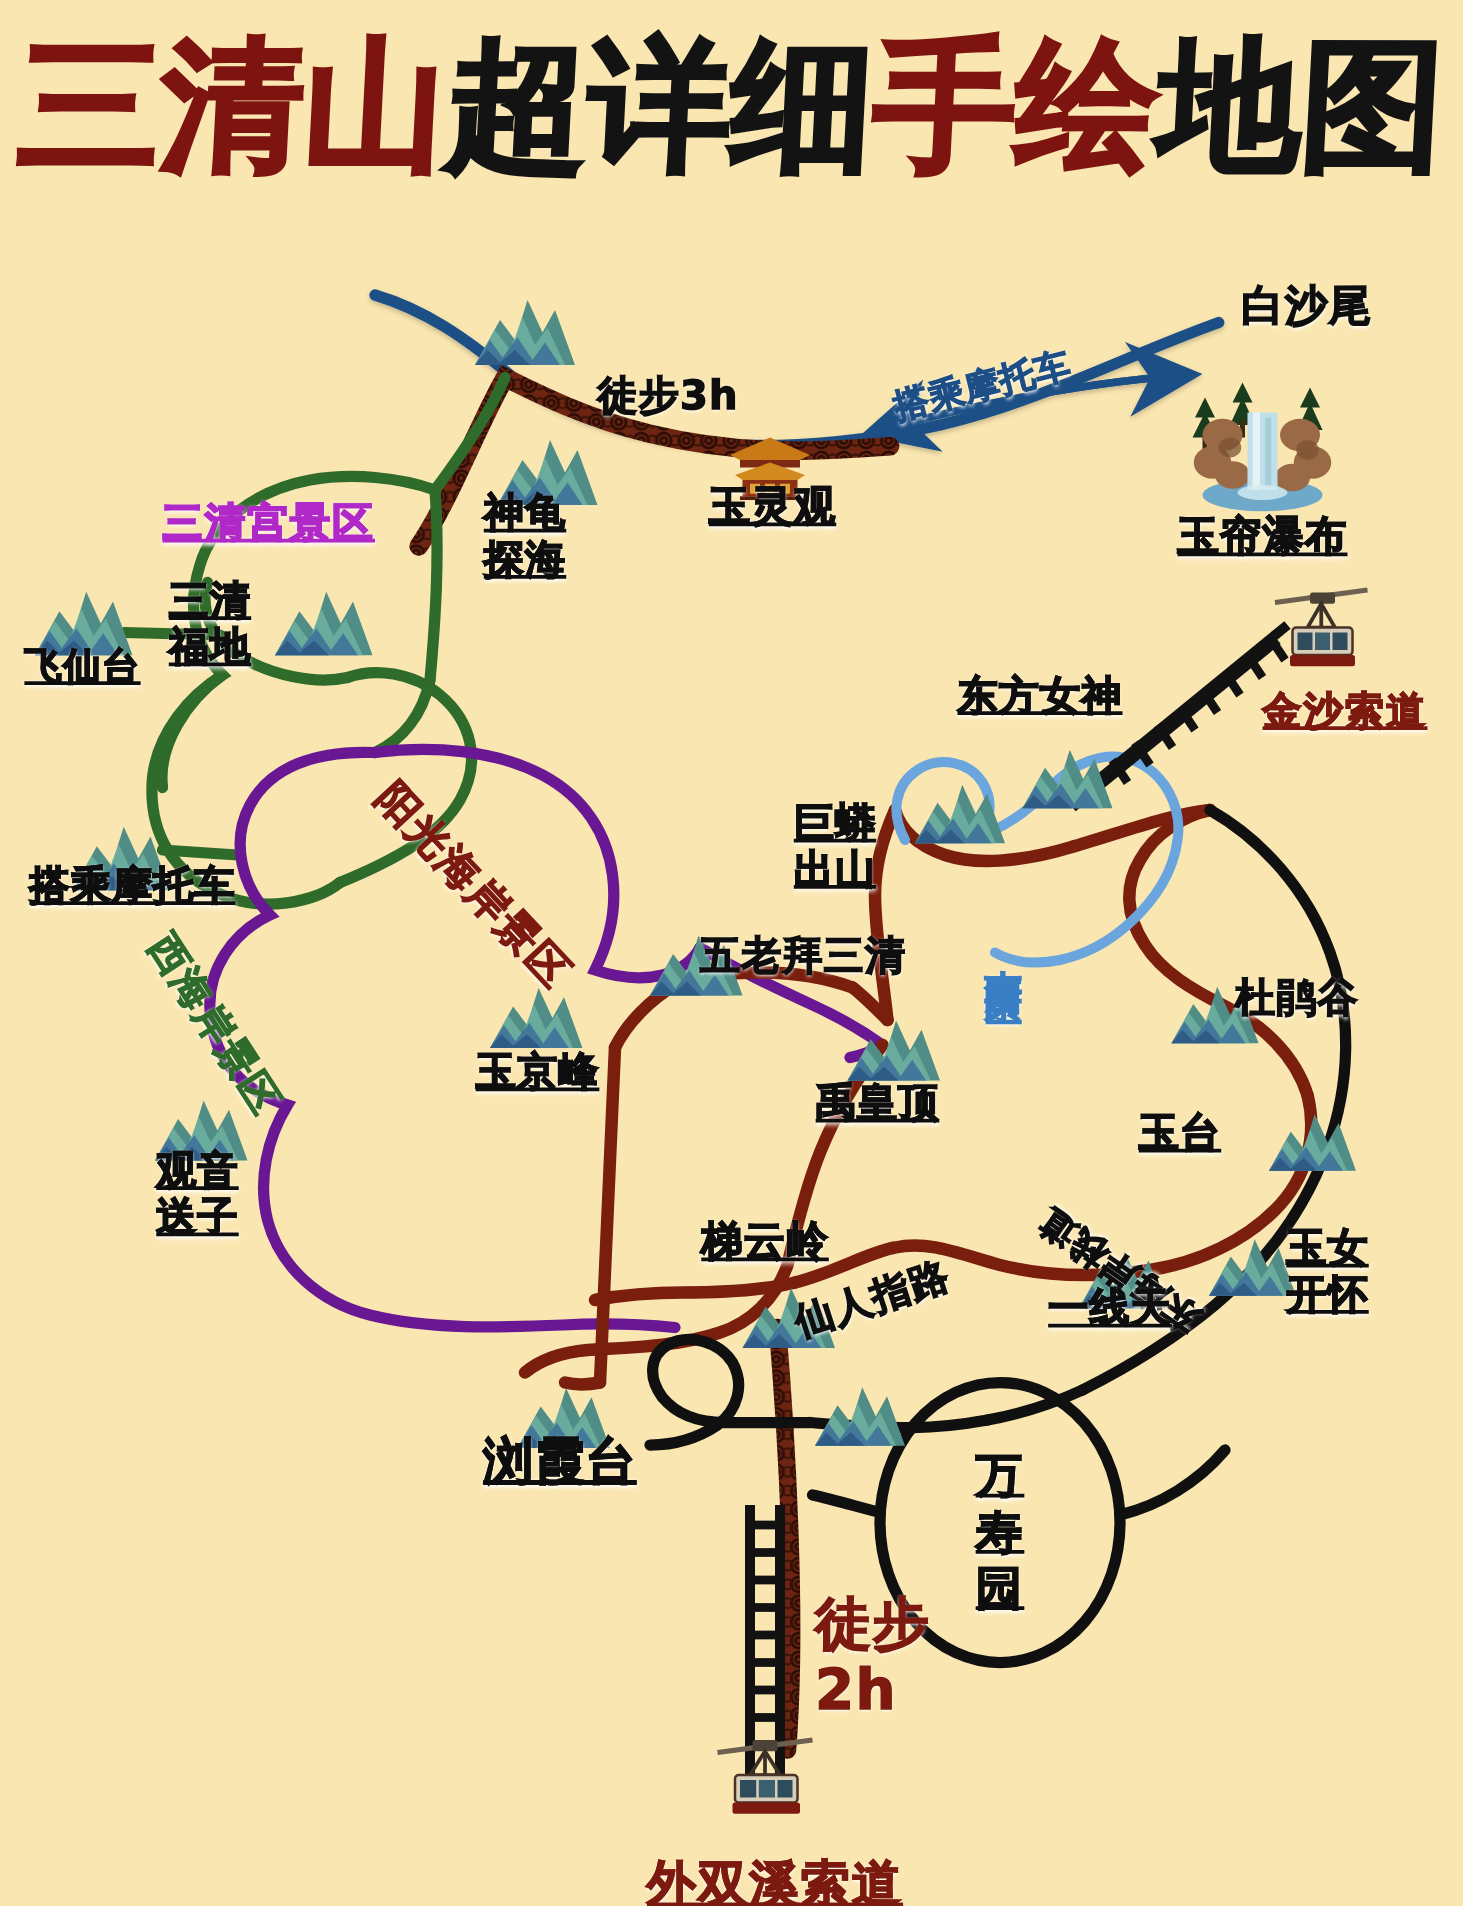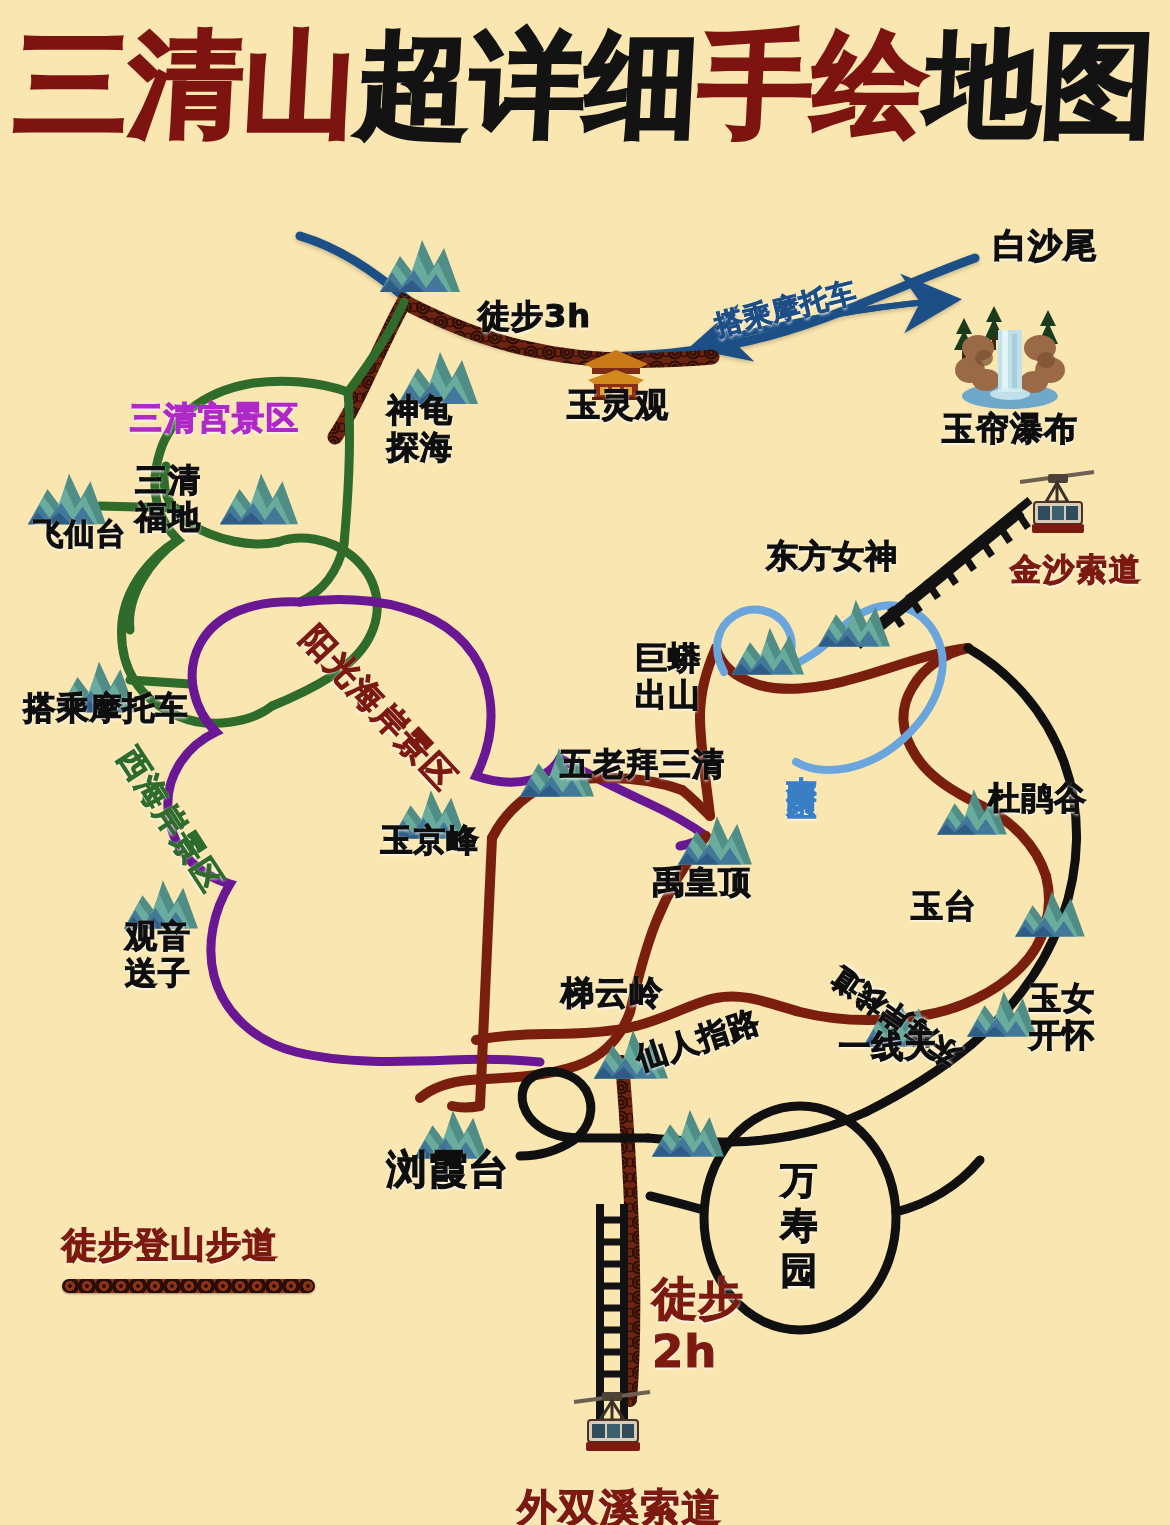--- a/index.html
+++ b/index.html
@@ -40,21 +40,21 @@
     text-shadow:0 2px 3px rgba(255,255,255,.85), 0 0 2px rgba(255,255,255,.9);
     pointer-events:none;
   }
   .lbl.blk{color:#0e0e0e;-webkit-text-stroke:1.2px #0e0e0e;}
   .lbl.dred{color:#7d1a10;-webkit-text-stroke:1.2px #7d1a10;}
   .lbl.grn{color:#2f6b2a;-webkit-text-stroke:1.2px #2f6b2a;}
   .lbl.blu{color:#3a7fc4;-webkit-text-stroke:1.1px #3a7fc4;}
   .lbl.mag{color:#b028c8;-webkit-text-stroke:1.4px #b028c8;
            text-shadow:0 0 3px #ffe9ff,0 2px 3px rgba(255,255,255,.9);}
   .lbl.navy{color:#1d4f86;-webkit-text-stroke:1px #1d4f86;}
-  .ctr{text-align:center;transform:translateX(-50%);}
+  .ctr{text-align:center;transform:translateX(-50%);text-decoration:underline;}
 
   
   #legend{position:absolute;left:62px;top:1222px;}
   #legend .legend-text{
     font-size:35px;font-weight:bold;color:#7d1a10;
     -webkit-text-stroke:1.3px #7d1a10;
     text-shadow:0 2px 2px rgba(255,255,255,.8);
     letter-spacing:1px;
   }
   #legend .legend-line{
@@ -476,28 +476,28 @@
   <div class="lbl blk ctr" style="left:420px;top:392px;font-size:32px;line-height:1.16;letter-spacing:1px;">神龟
 探海</div>
 
   <div class="lbl blk ctr" style="left:618px;top:388px;font-size:33px;letter-spacing:1px;">玉灵观</div>
 
   <div class="lbl blk ctr" style="left:1010px;top:412px;font-size:33px;letter-spacing:1px;">玉帘瀑布</div>
 
   <div class="lbl blk ctr" style="left:168px;top:462px;font-size:32px;line-height:1.16;letter-spacing:1px;">三清
 福地</div>
 
-  <div class="lbl blk ctr" style="left:66px;top:518px;font-size:30px;letter-spacing:1px;margin-left:14px;">飞仙台</div>
+  <div class="lbl blk ctr" style="left:66px;top:518px;font-size:30px;letter-spacing:1px;">飞仙台</div>
 
   <div class="lbl blk ctr" style="left:106px;top:692px;font-size:32px;letter-spacing:1px;">搭乘摩托车</div>
 
   <div class="lbl blk ctr" style="left:158px;top:918px;font-size:32px;line-height:1.16;letter-spacing:1px;">观音
 送子</div>
 
-  <div class="lbl blk ctr" style="left:430px;top:824px;font-size:32px;letter-spacing:1px;">玉京峰</div>
+  <div class="lbl blk ctr" style="left:430px;top:841px;font-size:32px;letter-spacing:1px;">玉京峰</div>
 
   <div class="lbl blk ctr" style="left:832px;top:540px;font-size:32px;letter-spacing:1px;">东方女神</div>
 
   <div class="lbl blk ctr" style="left:668px;top:640px;font-size:32px;line-height:1.16;letter-spacing:1px;">巨蟒
 出山</div>
 
   <div class="lbl blk" style="left:560px;top:748px;font-size:32px;letter-spacing:1px;">五老拜三清</div>
 
   <div class="lbl blk ctr" style="left:702px;top:866px;font-size:32px;letter-spacing:1px;">禹皇顶</div>
 
@@ -513,18 +513,14 @@
   <div class="lbl blk ctr" style="left:612px;top:976px;font-size:33px;letter-spacing:1px;">梯云岭</div>
 
   <div class="lbl blk" style="left:632px;top:1044px;font-size:31px;transform:rotate(-18deg);transform-origin:left top;letter-spacing:1px;">仙人指路</div>
 
   <div class="lbl blk ctr" style="left:448px;top:1148px;font-size:40px;letter-spacing:1px;">浏霞台</div>
 
   <div class="lbl blk ctr" style="left:800px;top:1158px;font-size:37px;line-height:1.22;letter-spacing:2px;"><span id="wsy" style="white-space: pre;">万
 寿
 园</span></div>
 
-  <div id="legend">
-    <div class="legend-text">徒步登山步道</div>
-    <div class="legend-line"></div>
-  </div>
 
 </div>
 
 </body></html>

